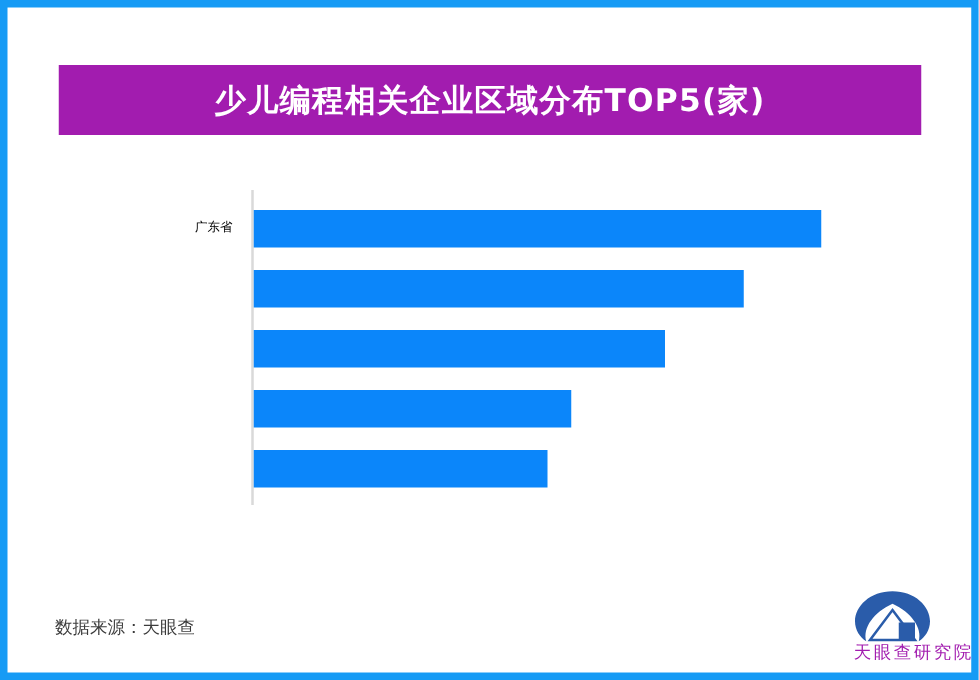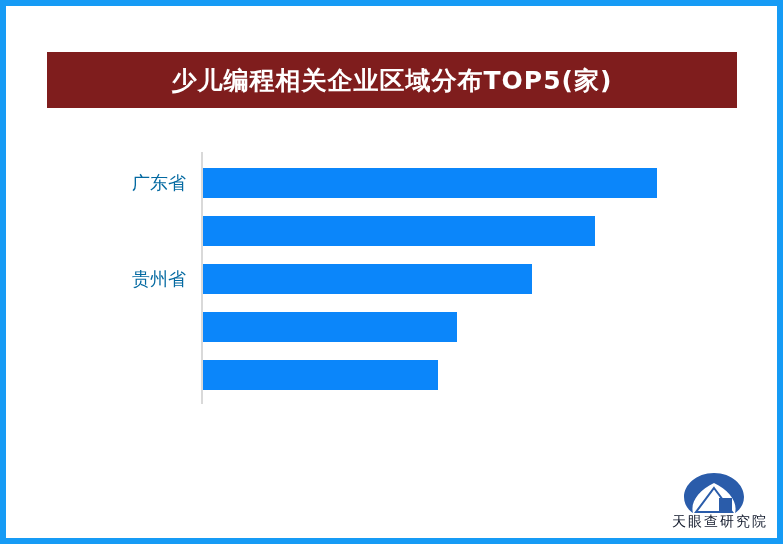--- a/index.html
+++ b/index.html
@@ -23,21 +23,21 @@
     border: 6px solid #169bf5;
   }
 
   
   .title-banner {
     position: absolute;
     left: 41px;
     top: 46px;
     width: 690px;
     height: 56px;
-    background: #7f1d1d;
+    background: #a21caf;
     display: flex;
     align-items: center;
     justify-content: center;
   }
   .title-text {
     color: #ffffff;
     font-size: 25px;
     font-weight: bold;
     letter-spacing: 1px;
     line-height: 1;
@@ -73,22 +73,22 @@
     width: 783px;
     height: 30px;
     display: flex;
     align-items: center;
   }
   .bar-label {
     position: absolute;
     left: 60px;
     width: 120px;
     text-align: right;
-    font-size: 18px;
-    color: #0369a1;
+    font-size: 10px;
+    color: #000000;
     line-height: 30px;
     white-space: nowrap;
   }
   .bar-track {
     position: absolute;
     left: 197px;
     top: 0;
     height: 30px;
   }
   .bar-fill {
@@ -118,24 +118,24 @@
     left: 22px;
     top: 0;
     width: 62px;
     height: 42px;
   }
   .brand-name {
     position: absolute;
     left: 0;
     top: 41px;
     width: 118px;
-    text-align: center;
+    text-align: right;
     font-size: 14px;
     letter-spacing: 2px;
-    color: #0f172a;
+    color: #a21caf;
     white-space: nowrap;
   }
 </style>
 </head>
 <body>
 
 <div id="infographic">
 
   <div class="title-banner">
     <div class="title-text">少儿编程相关企业区域分布TOP5(家)</div>
@@ -153,41 +153,41 @@
         </div>
       </div>
 
       <div class="bar-row" style="top:70px;">
         <div class="bar-track">
           <div class="bar-fill" id="bar1" style="width: 392px;"></div>
         </div>
       </div>
 
       <div class="bar-row" style="top:118px;">
-        <div class="bar-label">贵州省</div>
         <div class="bar-track">
           <div class="bar-fill" id="bar2" style="width: 329px;"></div>
         </div>
       </div>
 
       <div class="bar-row" style="top:166px;">
         <div class="bar-track">
           <div class="bar-fill" id="bar3" style="width: 254px;"></div>
         </div>
       </div>
 
       <div class="bar-row" style="top:214px;">
         <div class="bar-track">
           <div class="bar-fill" id="bar4" style="width: 235px;"></div>
         </div>
       </div>
 
     </div>
   </div>
 
+  <div class="source-note">数据来源：天眼查</div>
 
   <div class="brand-logo">
     <div class="brand-mark">
       <svg viewBox="0 0 62 42" width="62" height="42" aria-hidden="true">
         <path d="M31 1 C13 1 1 13 1 25 C1 32 5 38 10 41 C7 30 16 18 31 11 C46 18 55 30 52 41 C57 38 61 32 61 25 C61 13 49 1 31 1 Z" fill="#2a5caa"></path>
         <path d="M31 13 C17 20 9 31 11 41 L51 41 C53 31 45 20 31 13 Z" fill="#ffffff"></path>
         <path d="M31 16 L49 40 L13 40 Z" fill="none" stroke="#2a5caa" stroke-width="2"></path>
         <rect x="36" y="26" width="13" height="14" fill="#2a5caa"></rect>
       </svg>
     </div>

